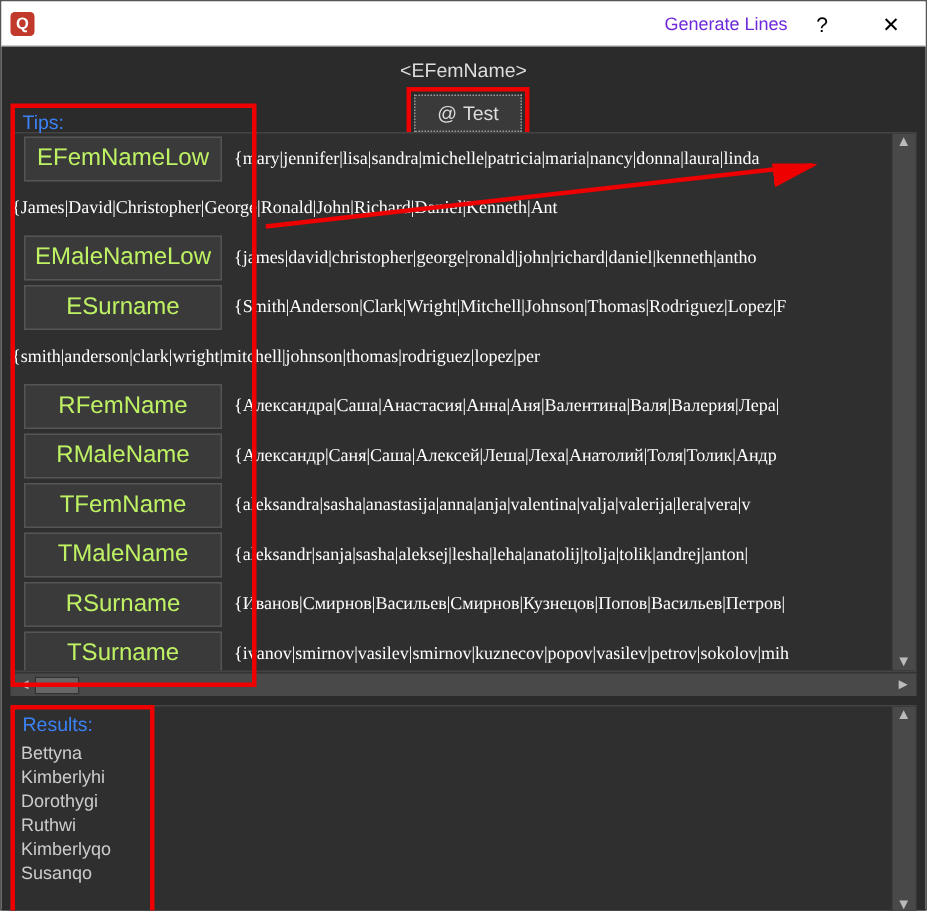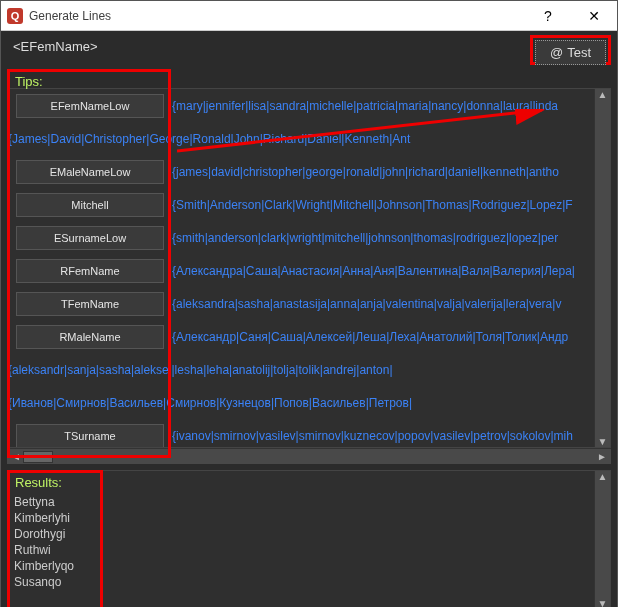--- a/index.html
+++ b/index.html
@@ -29,42 +29,45 @@
   .titlebar .app-icon {
     width: 16px; height: 16px;
     background: #c0392b;
     border-radius: 3px;
     display: flex; align-items: center; justify-content: center;
     color: #fff; font-weight: bold; font-size: 11px;
     margin-right: 6px;
   }
   .titlebar .title {
     font-size: 12px;
-    color: #404040;
+    color: #6d28d9;
     flex: 1;
+    text-align: right;
   }
   .titlebar .win-btn {
     width: 46px; height: 30px;
     display: flex; align-items: center; justify-content: center;
     font-size: 14px; color: #000;
     cursor: pointer;
   }
 
   .client {
     flex: 1;
     background: #2b2b2b;
     display: flex;
     flex-direction: column;
     padding: 4px 6px 6px 6px;
   }
 
   .toprow {
     display: flex;
+    align-items: center;
     height: 30px;
     margin-bottom: 4px;
+    flex-direction: column;
   }
   .pattern-input {
     flex: 1;
     color: #ddd;
     font-size: 13px;
     padding: 4px 6px;
     background: transparent;
   }
   .test-btn-wrap {
     border: 3px solid #e00;
@@ -88,21 +91,21 @@
     position: absolute;
     margin-top: 0;
     z-index: 2;
   }
   .content-area {
     position: relative;
     flex: 0 0 auto;
   }
 
   .tips-label, .results-label {
-    color: #bef264;
+    color: #3b82f6;
     font-size: 13px;
     margin-bottom: 4px;
     padding-left: 2px;
   }
 
   .tips-row-container {
     display: flex;
     flex-direction: column;
     border: 1px solid #444;
     background: #2f2f2f;
@@ -113,38 +116,39 @@
   .tips-scroll {
     flex:1;
     overflow: hidden;
   }
   .tip-row {
     display: flex;
     align-items: center;
     height: 33px;
   }
   .tip-btn {
-    width: 148px;
+    width: 132px;
     margin: 2px 8px 2px 8px;
     background: #3a3a3a;
     border: 1px solid #555;
-    color: #e5e5e5;
-    font-size: 11px;
+    color: #bef264;
+    font-size: 16px;
     text-align: center;
     padding: 5px 0;
     cursor: pointer;
     position: relative;
     z-index: 3;
   }
   .tip-value {
-    color: #3b82f6;
+    color: #ffffff;
     font-size: 12px;
     white-space: nowrap;
     overflow: hidden;
     flex: 1;
+    font-family: Liberation Serif, serif;
   }
   .vscroll {
     position: absolute; right:0; top:0; bottom:0;
     width: 16px;
     background: #494949;
     border-left: 1px solid #333;
     display:flex; flex-direction:column; justify-content:space-between;
     align-items:center;
     font-size:10px; color:#bbb;
   }
@@ -244,43 +248,44 @@
               <div class="tip-value">{mary|jennifer|lisa|sandra|michelle|patricia|maria|nancy|donna|laura|linda</div>
             </div>
             <div class="tip-row">
               <div class="tip-value">{James|David|Christopher|George|Ronald|John|Richard|Daniel|Kenneth|Ant</div>
             </div>
             <div class="tip-row">
               <div class="tip-btn">EMaleNameLow</div>
               <div class="tip-value">{james|david|christopher|george|ronald|john|richard|daniel|kenneth|antho</div>
             </div>
             <div class="tip-row">
-              <div class="tip-btn">Mitchell</div>
+              <div class="tip-btn">ESurname</div>
               <div class="tip-value">{Smith|Anderson|Clark|Wright|Mitchell|Johnson|Thomas|Rodriguez|Lopez|F</div>
             </div>
             <div class="tip-row">
-              <div class="tip-btn">ESurnameLow</div>
               <div class="tip-value">{smith|anderson|clark|wright|mitchell|johnson|thomas|rodriguez|lopez|per</div>
             </div>
             <div class="tip-row">
               <div class="tip-btn">RFemName</div>
               <div class="tip-value">{Александра|Саша|Анастасия|Анна|Аня|Валентина|Валя|Валерия|Лера|</div>
             </div>
             <div class="tip-row">
+              <div class="tip-btn">RMaleName</div>
+              <div class="tip-value">{Александр|Саня|Саша|Алексей|Леша|Леха|Анатолий|Толя|Толик|Андр</div>
+            </div>
+            <div class="tip-row">
               <div class="tip-btn">TFemName</div>
               <div class="tip-value">{aleksandra|sasha|anastasija|anna|anja|valentina|valja|valerija|lera|vera|v</div>
             </div>
             <div class="tip-row">
-              <div class="tip-btn">RMaleName</div>
-              <div class="tip-value">{Александр|Саня|Саша|Алексей|Леша|Леха|Анатолий|Толя|Толик|Андр</div>
-            </div>
-            <div class="tip-row">
+              <div class="tip-btn">TMaleName</div>
               <div class="tip-value">{aleksandr|sanja|sasha|aleksej|lesha|leha|anatolij|tolja|tolik|andrej|anton|</div>
             </div>
             <div class="tip-row">
+              <div class="tip-btn">RSurname</div>
               <div class="tip-value">{Иванов|Смирнов|Васильев|Смирнов|Кузнецов|Попов|Васильев|Петров|</div>
             </div>
             <div class="tip-row">
               <div class="tip-btn">TSurname</div>
               <div class="tip-value">{ivanov|smirnov|vasilev|smirnov|kuznecov|popov|vasilev|petrov|sokolov|mih</div>
             </div>
           </div>
         <div class="vscroll">
           <span>▲</span>
           <span>▼</span>

